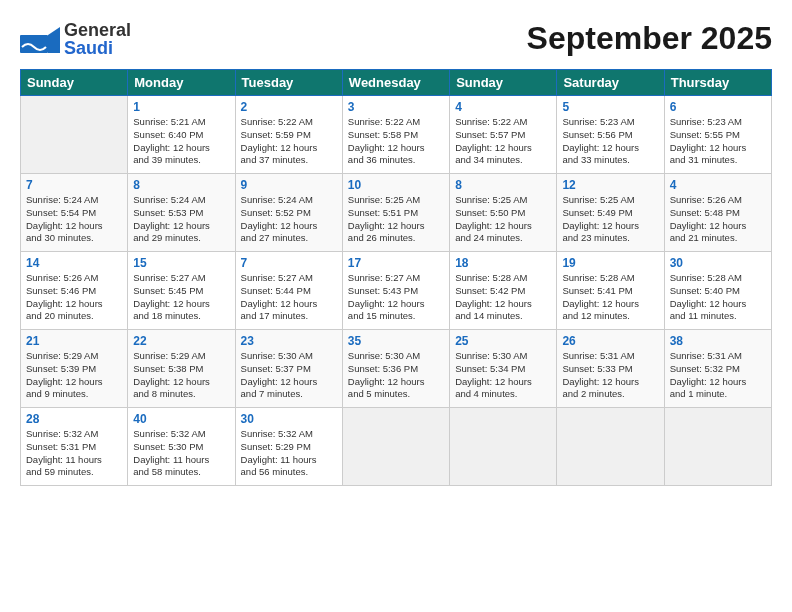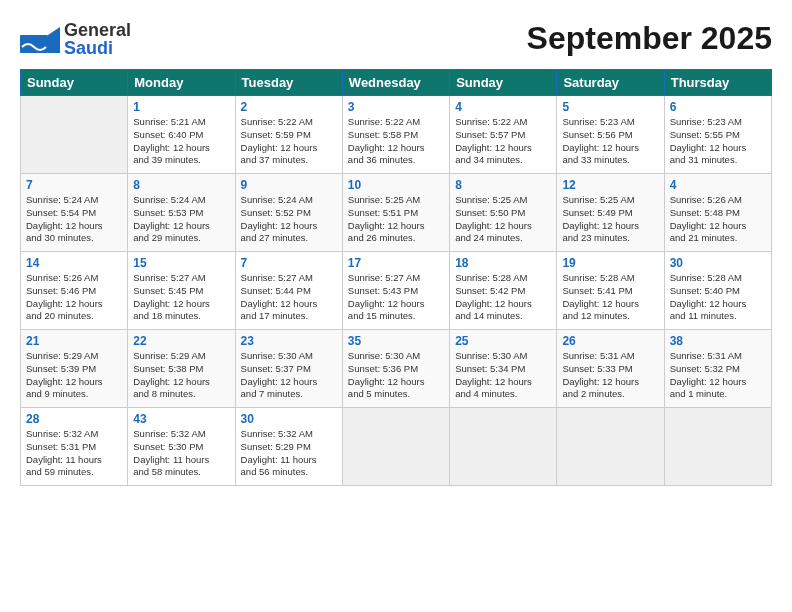--- a/index.html
+++ b/index.html
@@ -344,21 +344,21 @@
         </tr>
         <tr>
           <td>
             <span class="day-num">28</span>
             <div class="cell-info" style="white-space: pre-line;">Sunrise: 5:32 AM
 Sunset: 5:31 PM
 Daylight: 11 hours
 and 59 minutes.</div>
           </td>
           <td>
-            <span class="day-num">43</span>
+            <span class="day-num">40</span>
             <div class="cell-info" style="white-space: pre-line;">Sunrise: 5:32 AM
 Sunset: 5:30 PM
 Daylight: 11 hours
 and 58 minutes.</div>
           </td>
           <td>
             <span class="day-num">30</span>
             <div class="cell-info" style="white-space: pre-line;">Sunrise: 5:32 AM
 Sunset: 5:29 PM
 Daylight: 11 hours

